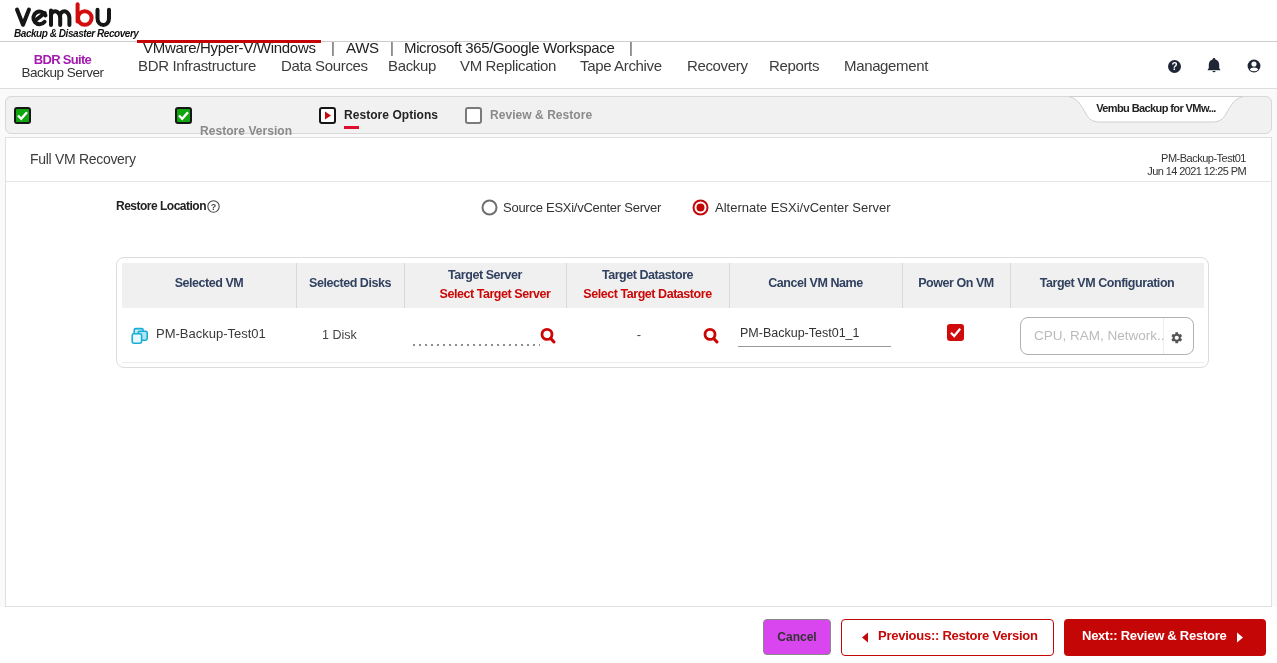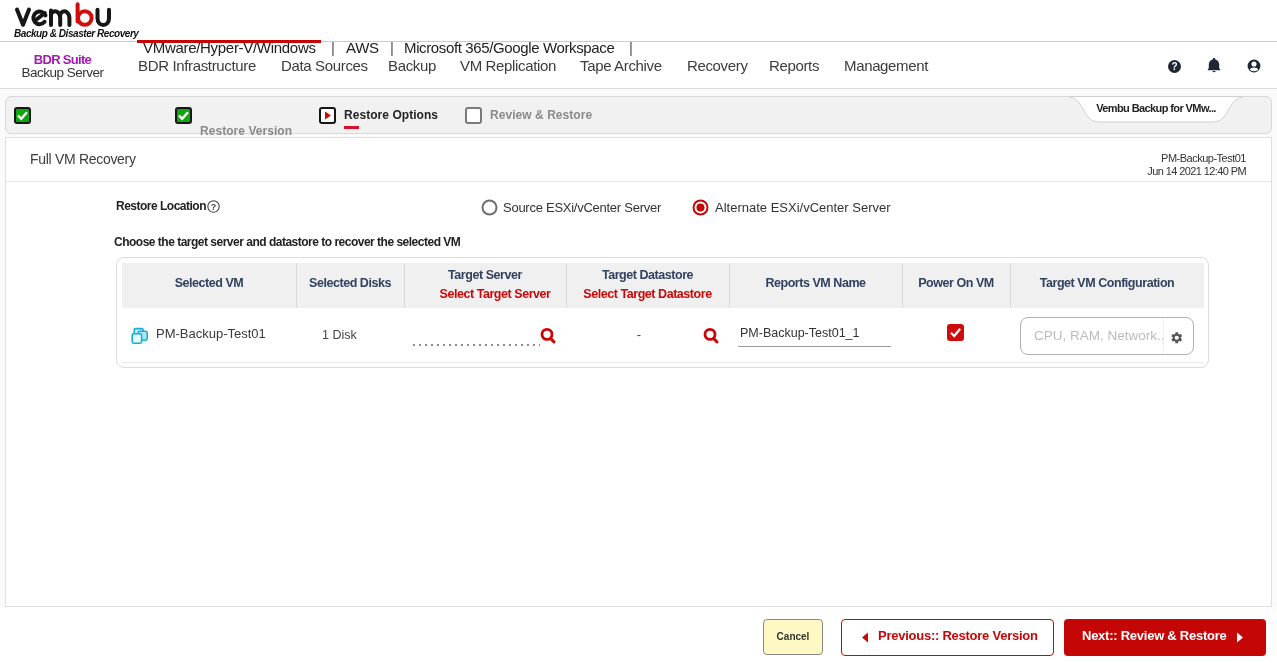--- a/index.html
+++ b/index.html
@@ -114,60 +114,59 @@
 
   <svg class="abs" style="left:1068px; top:96px;" width="176" height="28" viewBox="0 0 176 28">
     <path d="M1 0.5 C11 2.5 15 13.5 19 19.5 C22 24.5 26 26 33 26 L143 26 C150 26 154 24.5 157 19.5 C161 13.5 165 2.5 175 0.5 Z" fill="#ffffff" stroke="#cfcfcf" stroke-width="1"></path>
   </svg>
   <div class="abs" style="left:1086px; top:102px; width:140px; text-align:center; font-size:11px; font-weight:bold; color:#222; letter-spacing:-0.6px; white-space:nowrap;">Vembu Backup for VMw...</div>
 
   <div class="abs" style="left:5px; top:137px; width:1267px; height:470px; background:#fff; border:1px solid #e0e0e0;"></div>
 
   <div class="abs" style="left:30px; top:151px; font-size:14px; color:#3c3c3c; letter-spacing:-0.3px;">Full VM Recovery</div>
   <div class="abs" style="left:1026px; top:152px; width:220px; text-align:right; font-size:11px; color:#333; letter-spacing:-0.5px;">PM-Backup-Test01</div>
-  <div class="abs" style="left:1026px; top:165px; width:220px; text-align:right; font-size:11px; color:#333; letter-spacing:-0.6px;">Jun 14 2021 12:40 PM</div>
+  <div class="abs" style="left:1026px; top:165px; width:220px; text-align:right; font-size:11px; color:#333; letter-spacing:-0.6px;">Jun 14 2021 12:25 PM</div>
   <div class="abs" style="left:6px; top:181px; width:1265px; height:1px; background:#e5e5e5;"></div>
 
   <div class="abs" style="left:116px; top:199px; font-size:12px; font-weight:bold; color:#222; letter-spacing:-0.5px;">Restore Location</div>
   <svg class="abs" style="left:207px; top:200px;" width="13" height="13" viewBox="0 0 13 13">
     <circle cx="6.5" cy="6.5" r="5.7" fill="none" stroke="#444" stroke-width="1.1"></circle>
     <text x="6.5" y="9.6" font-size="9" font-weight="bold" fill="#444" text-anchor="middle" font-family="Liberation Sans">?</text>
   </svg>
 
   <svg class="abs" style="left:481px; top:199px;" width="17" height="17" viewBox="0 0 17 17">
     <circle cx="8.5" cy="8.5" r="7" fill="#fff" stroke="#6f6f6f" stroke-width="2"></circle>
   </svg>
   <div class="abs" style="left:503px; top:200px; font-size:13px; color:#333; letter-spacing:-0.26px;">Source ESXi/vCenter Server</div>
 
   <svg class="abs" style="left:692px; top:199px;" width="17" height="17" viewBox="0 0 17 17">
     <circle cx="8.5" cy="8.5" r="7" fill="#fff" stroke="#c30808" stroke-width="2"></circle>
     <circle cx="8.5" cy="8.5" r="4" fill="#c30808"></circle>
   </svg>
   <div class="abs" style="left:715px; top:200px; font-size:13px; color:#333;">Alternate ESXi/vCenter Server</div>
 
-  <div class="abs" style="left:114px; top:235px; font-size:12px; font-weight:bold; color:#222; letter-spacing:-0.5px;">Choose the target server and datastore to recover the selected VM</div>
 
   <div class="abs" style="left:116px; top:257px; width:1093px; height:111px; background:#fff; border:1px solid #dcdcdc; border-radius:8px;"></div>
 
   <div class="abs" style="left:122px; top:263px; width:1082px; height:45px; background:#f0f0f0;"></div>
 
   <div class="vline" style="left:296px; top:263px; height:45px;"></div>
   <div class="vline" style="left:404px; top:263px; height:45px;"></div>
   <div class="vline" style="left:566px; top:263px; height:45px;"></div>
   <div class="vline" style="left:729px; top:263px; height:45px;"></div>
   <div class="vline" style="left:902px; top:263px; height:45px;"></div>
   <div class="vline" style="left:1010px; top:263px; height:45px;"></div>
 
   <div class="th" style="left:122px; top:276px; width:174px;">Selected VM</div>
   <div class="th" style="left:296px; top:276px; width:108px;">Selected Disks</div>
   <div class="th" style="left:404px; top:268px; width:162px;">Target Server</div>
   <div class="th thr" style="left:404px; top:287px; width:162px;padding-left:20px;">Select Target Server</div>
   <div class="th" style="left:566px; top:268px; width:163px;">Target Datastore</div>
   <div class="th thr" style="left:566px; top:287px; width:163px;">Select Target Datastore</div>
-  <div class="th" style="left:729px; top:276px; width:173px;">Reports VM Name</div>
+  <div class="th" style="left:729px; top:276px; width:173px;">Cancel VM Name</div>
   <div class="th" style="left:902px; top:276px; width:108px;">Power On VM</div>
   <div class="th" style="left:1010px; top:276px; width:194px;">Target VM Configuration</div>
 
   <svg class="abs" style="left:131px; top:326px;" width="17" height="18" viewBox="0 0 17 18">
     <rect x="3.2" y="2.6" width="9" height="9" rx="1.6" fill="#c7ecf8" stroke="#19aed6" stroke-width="1.6"></rect>
     <rect x="7.2" y="5.2" width="9" height="9" rx="1.6" fill="#aee6f6" stroke="#19aed6" stroke-width="1.6"></rect>
     <rect x="1.2" y="7.8" width="9.4" height="9.4" rx="1.6" fill="#e8f9fd" stroke="#19aed6" stroke-width="1.6"></rect>
   </svg>
   <div class="abs" style="left:156px; top:326px; font-size:13px; color:#3a3a3a;">PM-Backup-Test01</div>
   <div class="abs" style="left:322px; top:328px; font-size:12.5px; color:#444;">1&nbsp;Disk</div>
@@ -194,21 +193,21 @@
 
   <div class="abs" style="left:1020px; top:317px; width:174px; height:38px; border:1px solid #b0b0b0; border-radius:8px; background:#fff;"></div>
   <div class="abs" style="left:1163px; top:318px; width:1px; height:36px; background:#eee;"></div>
   <div class="abs" style="left:1034px; top:328px; font-size:13.5px; color:#bbb;">CPU, RAM, Network..</div>
   <svg class="abs" style="left:1170px; top:331px;" width="13.5" height="13.5" viewBox="0 0 24 24">
     <path fill="#555" d="M19.14 12.94c.04-.3.06-.61.06-.94 0-.32-.02-.64-.07-.94l2.03-1.58a.49.49 0 0 0 .12-.61l-1.92-3.32a.49.49 0 0 0-.59-.22l-2.39.96c-.5-.38-1.03-.7-1.62-.94l-.36-2.54a.484.484 0 0 0-.48-.41h-3.84c-.24 0-.43.17-.47.41l-.36 2.54c-.59.24-1.13.57-1.62.94l-2.39-.96c-.22-.08-.47 0-.59.22L2.74 8.87c-.12.21-.08.47.12.61l2.03 1.58c-.05.3-.09.63-.09.94s.02.64.07.94l-2.03 1.58a.49.49 0 0 0-.12.61l1.92 3.32c.12.22.37.29.59.22l2.39-.96c.5.38 1.03.7 1.62.94l.36 2.54c.05.24.24.41.48.41h3.84c.24 0 .44-.17.47-.41l.36-2.54c.59-.24 1.13-.56 1.62-.94l2.39.96c.22.08.47 0 .59-.22l1.92-3.32a.49.49 0 0 0-.12-.61l-2.01-1.58zM12 15.6c-1.98 0-3.6-1.62-3.6-3.6s1.62-3.6 3.6-3.6 3.6 1.62 3.6 3.6-1.62 3.6-3.6 3.6z"></path>
   </svg>
 
   <div class="abs" style="left:122px; top:362px; width:1082px; height:1px; background:#ececec;"></div>
 
-  <div class="abs" style="left:763px; top:619px; width:60px; height:36px; background:#fef9c3; border:1px solid #888; border-radius:4px; text-align:center; line-height:34px; font-size:10px; font-weight:bold; color:#333;">Cancel</div>
+  <div class="abs" style="left:763px; top:619px; width:68px; height:36px; background:#d946ef; border:1px solid #888; border-radius:4px; text-align:center; line-height:34px; font-size:12px; font-weight:bold; color:#333;">Cancel</div>
 
   <div class="abs" style="left:841px; top:619px; width:213px; height:37px; background:#fff; border:1px solid #c40808; border-radius:4px;"></div>
   <svg class="abs" style="left:861px; top:632px;" width="8" height="11" viewBox="0 0 8 11">
       <path d="M7 0.5 L1 5.5 L7 10.5 Z" fill="#c40808"></path>
     </svg>
   <div class="abs" style="left:878px; top:628px; font-size:13px; font-weight:bold; color:#c40808; letter-spacing:-0.25px; white-space:nowrap;">Previous:: Restore Version</div>
 
   <div class="abs" style="left:1064px; top:619px; width:202px; height:37px; background:#c50606; border-radius:4px;"></div>
   <div class="abs" style="left:1082px; top:628px; font-size:13px; font-weight:bold; color:#fff; letter-spacing:-0.25px; white-space:nowrap;">Next:: Review &amp; Restore</div>
   <svg class="abs" style="left:1236px; top:632px;" width="8" height="11" viewBox="0 0 8 11">

